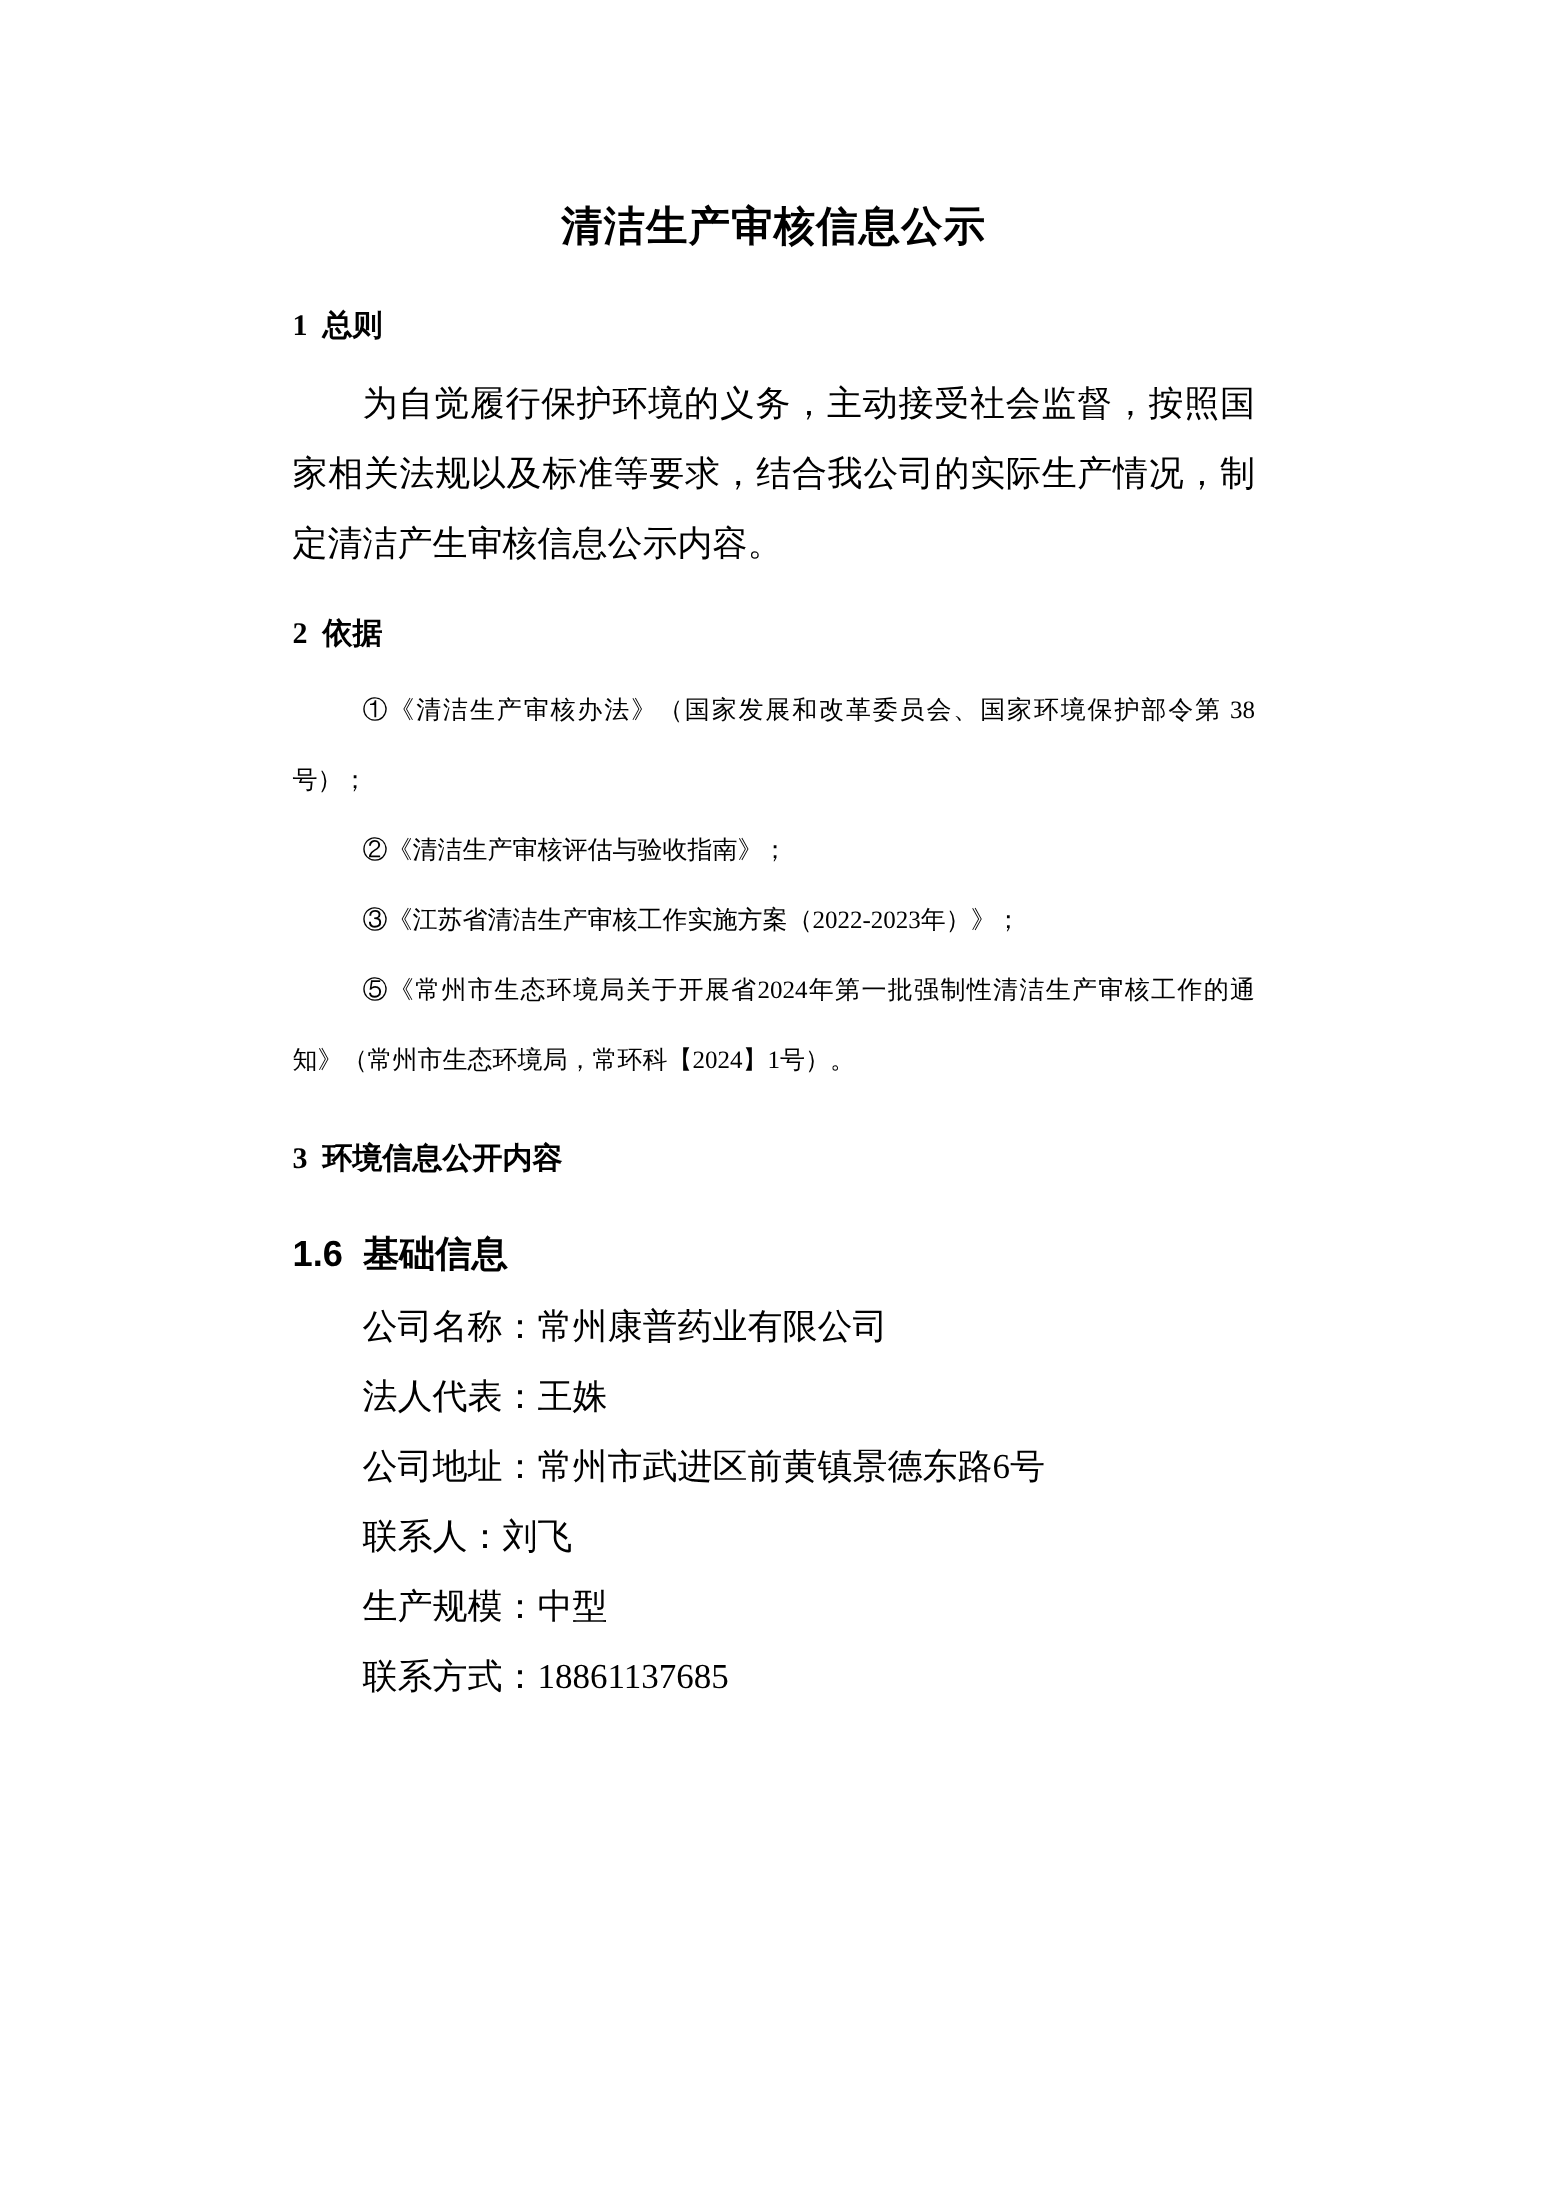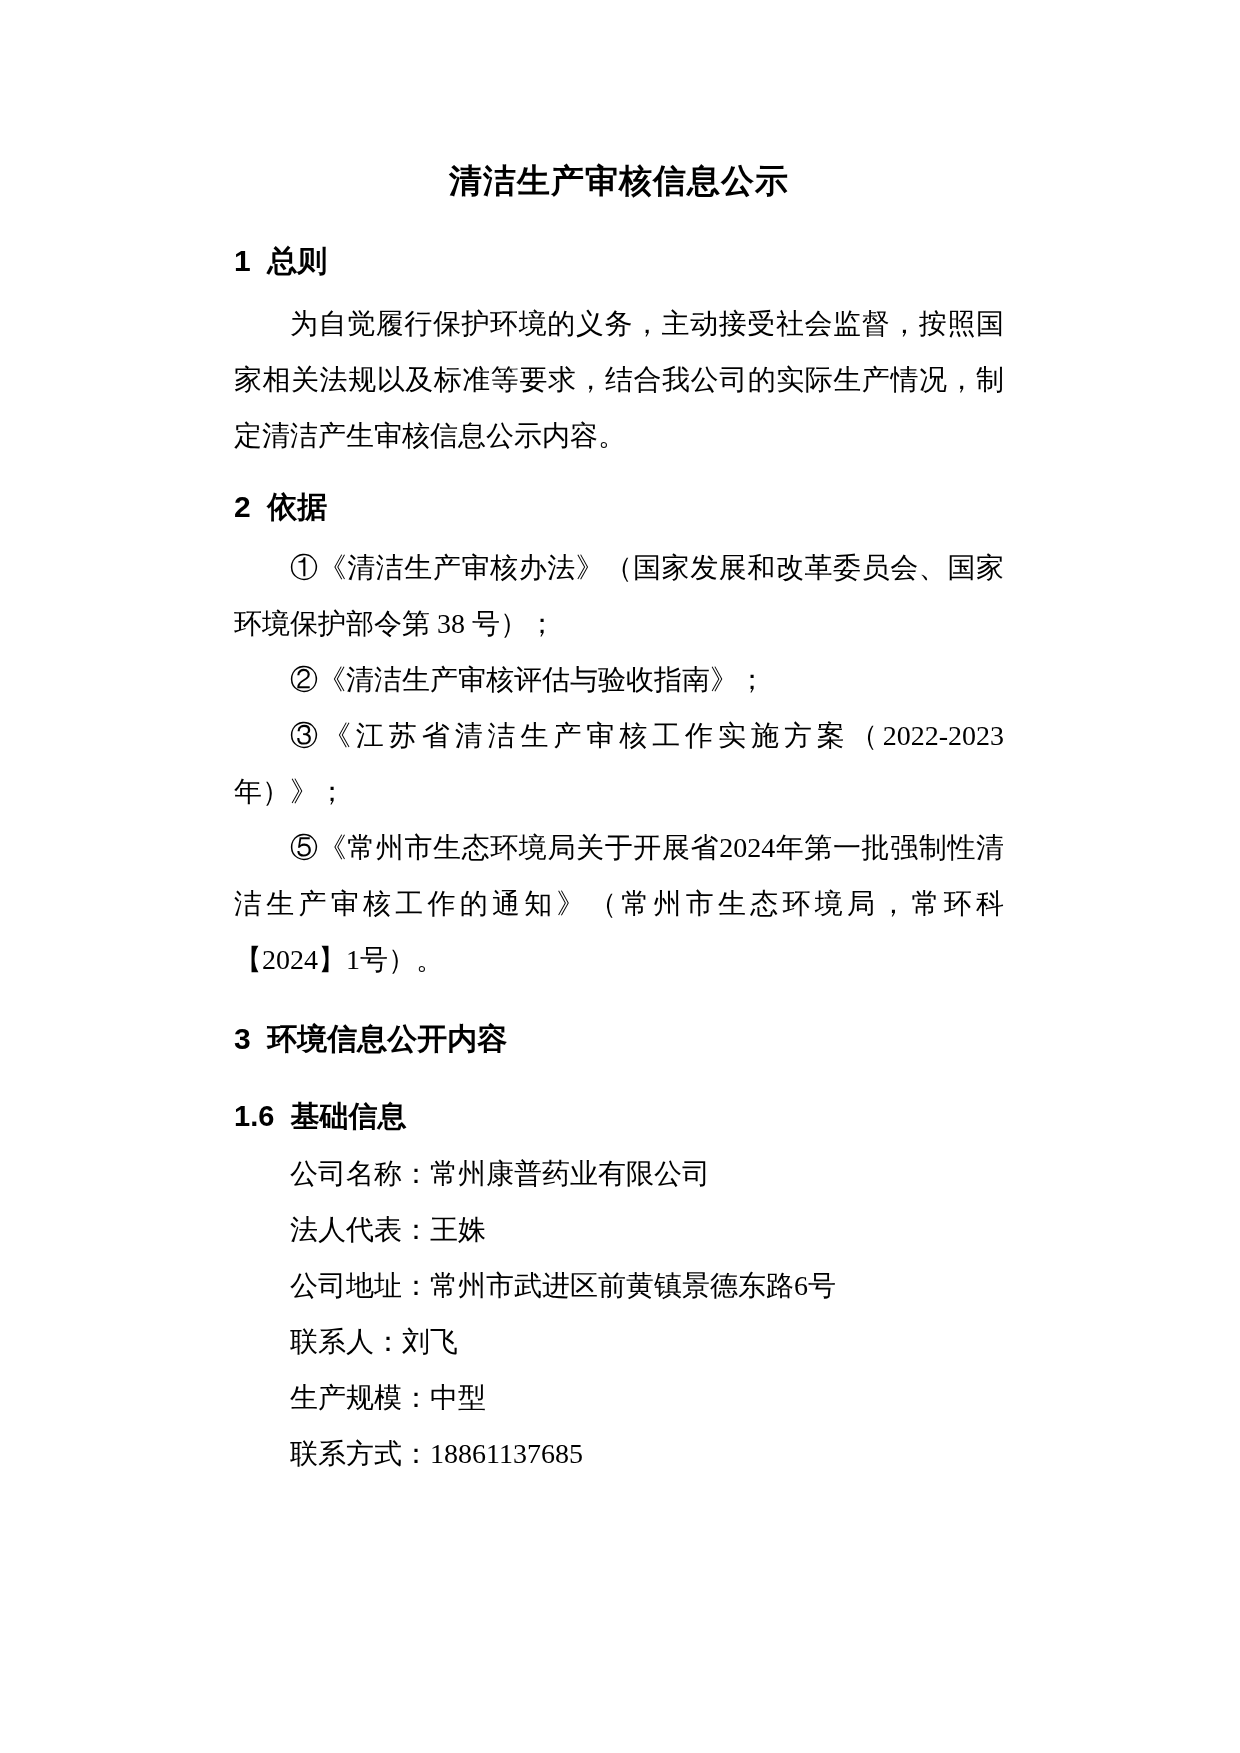--- a/index.html
+++ b/index.html
@@ -24,23 +24,23 @@
     font-family: "Liberation Sans", "DejaVu Sans", sans-serif;
     font-weight: bold;
     font-size: 33px;
     line-height: 42px;
     text-align: center;
     white-space: pre-wrap;
     letter-spacing: 1px;
   }
   .h-l1 {
     margin: 0;
-    font-family: Liberation Sans, sans-serif;
+    font-family: Liberation Serif, serif;
     font-weight: bold;
-    font-size: 30px;
+    font-size: 24px;
     line-height: 38px;
     white-space: pre-wrap;
   }
   .h-sec1 { margin-top: 40px; }
   .h-sec2 { margin-top: 24px; }
   .h-sec3 { margin-top: 32px; }
   .h-l2 {
     margin: 40px 0 0 0;
     font-family: "Liberation Sans", "DejaVu Sans", sans-serif;
     font-weight: bold;
@@ -51,21 +51,21 @@
   .body-para {
     margin: 16px 0 0 0;
     font-size: 28px;
     line-height: 56px;
     text-align: justify;
     text-justify: inter-ideograph;
     text-indent: 56px;
   }
   .ref-item {
     margin: 0;
-    font-size: 28px;
+    font-size: 20px;
     line-height: 56px;
     text-align: justify;
     text-justify: inter-ideograph;
     text-indent: 56px;
   }
   .ref-item.first { margin-top: 14px; }
   .info-block { margin-top: 12px; }
   .info-line {
     margin: 0;
     font-size: 28px;

